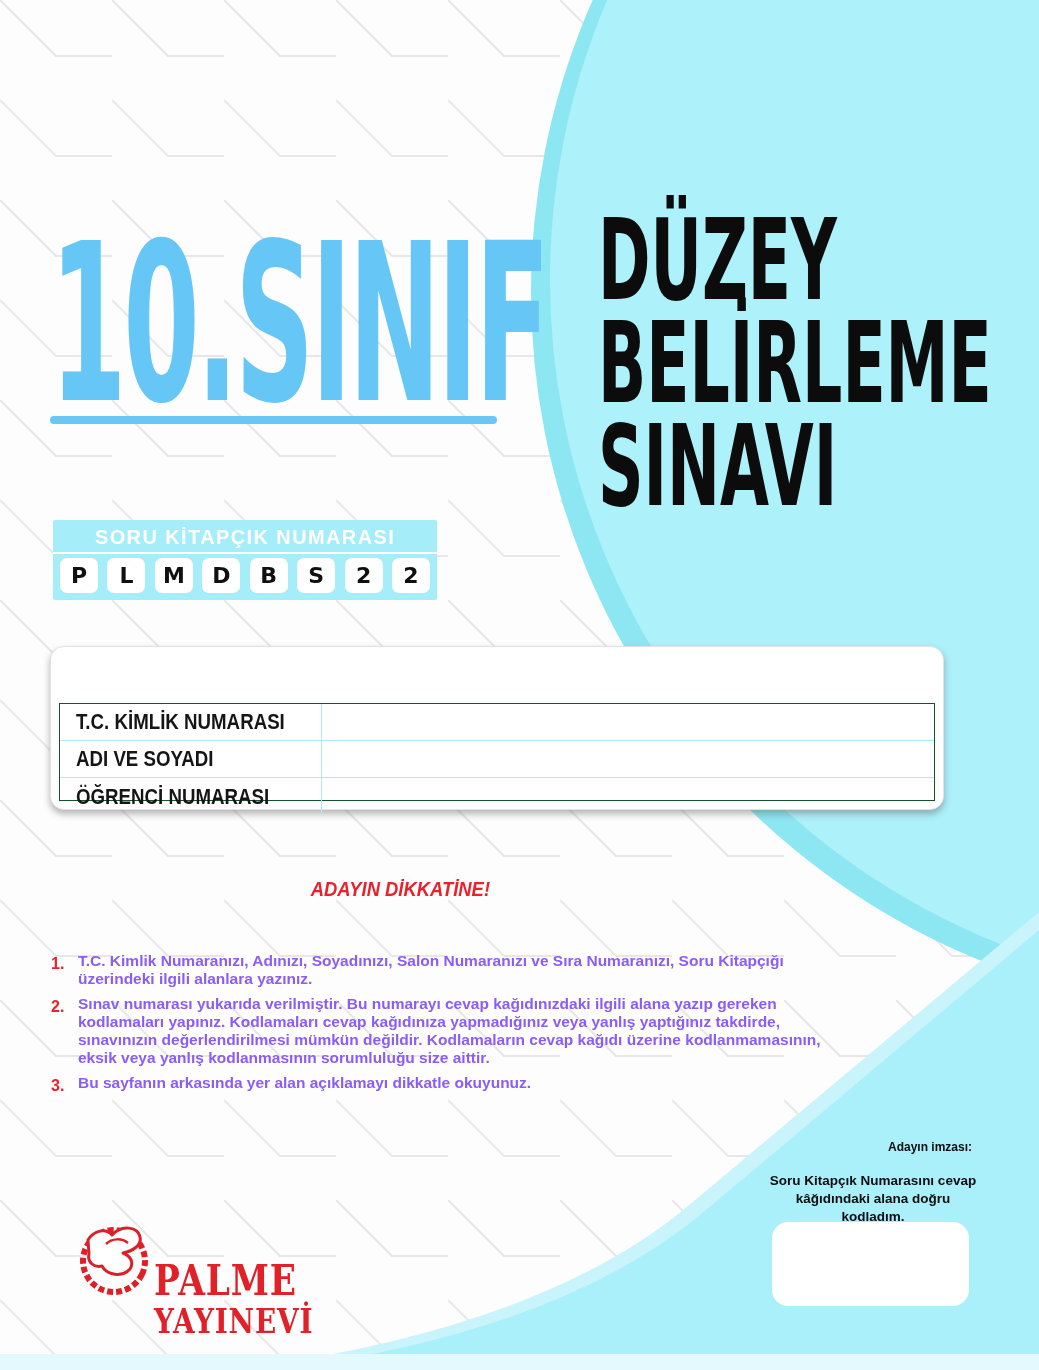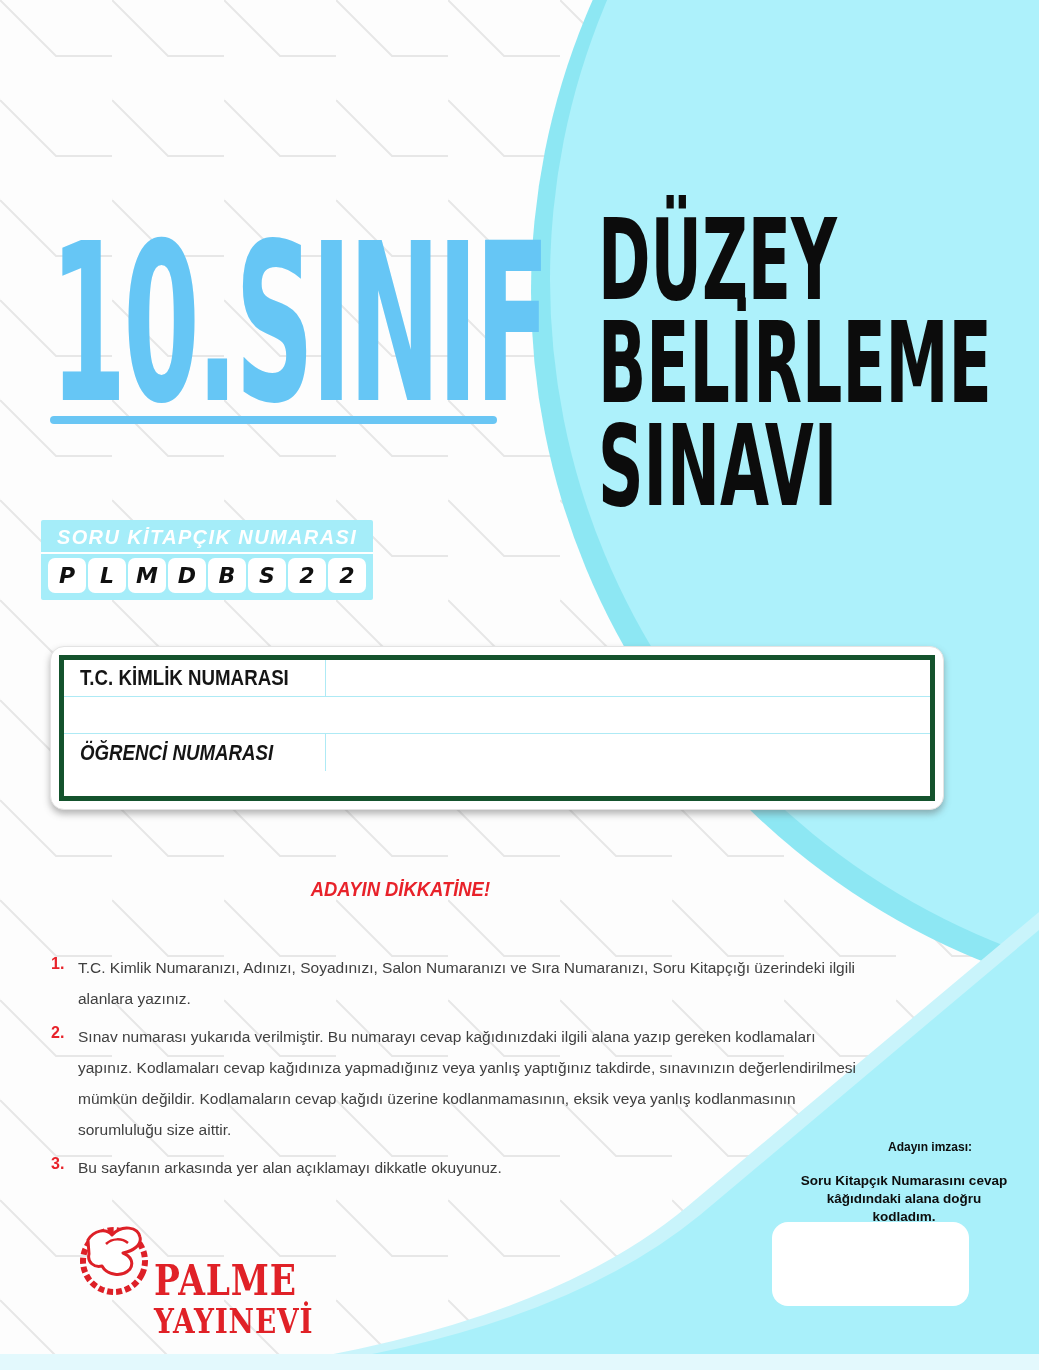--- a/index.html
+++ b/index.html
@@ -26,22 +26,22 @@
   .exam-title {
     position:absolute; left:598px; top:209px; z-index:2;
     font-family:"DejaVu Sans", sans-serif; font-weight:bold;
     font-size:112px; line-height:103px; color:#0c0c0c;
     white-space:nowrap;
     transform:scale(0.565,1); transform-origin:0 0;
   }
 
   
   .booklet {
-    position:absolute; left:41px; top:520px; width:332px; z-index:2;
-    background:#a5edf9; border-radius:2px;font-style:italic;
+    position:absolute; left:53px; top:520px; width:384px; z-index:2;
+    background:#a5edf9; border-radius:2px;
   }
   .booklet-header {
     height:34px; line-height:34px; text-align:center;
     border-bottom:2px solid #ffffff;
   }
   .booklet-header span {
     display:inline-block; color:#ffffff; font-weight:bold;
     font-size:21px; letter-spacing:1.5px;
     font-family:"Liberation Sans", sans-serif;
     transform:scaleX(0.95);
@@ -58,27 +58,27 @@
   }
 
   
   .form-card {
     position:absolute; left:50px; top:646px; width:894px; height:164px; z-index:2;
     background:#ffffff; border-radius:14px;
     border:1px solid #e3e3e3;
     box-shadow:0 4px 7px rgba(90,90,90,0.45);
   }
   .form-inner {
-    position:absolute; inset:8px; border:5px solid #14532d;
+    position:absolute; inset:8px; border:1px solid #14532d;margin-top:48px;
   }
   .form-row {
     position:relative; height:37px; border-bottom:1px solid #aeeaf5;
     display:flex;
   }
-  .form-row:last-child { border-bottom:none;font-style:italic; }
+  .form-row:last-child { border-bottom:none; }
   .form-label-cell {
     width:262px; border-right:1px solid #aeeaf5;
     display:flex; align-items:center; padding-left:16px;
   }
   .form-label-cell span {
     font-weight:bold; font-size:22px; color:#151515; white-space:nowrap;
     transform:scaleX(0.85); transform-origin:0 50%;
     font-family:"Liberation Sans", sans-serif;
   }
   .form-value-cell { flex:1; }
@@ -101,31 +101,32 @@
   
   .instructions {
     position:absolute; left:45px; top:952px; width:815px; z-index:2;
   }
   .instr-item { display:flex; margin-bottom:7px; }
   .instr-num {
     width:33px; flex:0 0 33px; color:#e8222a; font-weight:bold;
     font-size:16px; line-height:23px; padding-left:6px;
   }
   .instr-text {
-    flex:1; color:#404040; font-size:15.5px; line-height:31px;
+    flex:1; color:#8b5cf6; font-size:15.5px; line-height:18px;
     max-width:782px;
+    font-weight:bold;
   }
 
   
   .sig-label {
     position:absolute; left:770px; top:1140px; width:202px; z-index:2;
     text-align:right; font-weight:bold; font-size:12px; color:#0d0d0d;
   }
   .sig-note {
-    position:absolute; left:794px; top:1172px; width:220px; z-index:2;
+    position:absolute; left:763px; top:1172px; width:220px; z-index:2;
     text-align:center; font-weight:bold; font-size:13.5px;
     line-height:18px; color:#0d0d0d;
   }
   .sig-box {
     position:absolute; left:772px; top:1222px; width:197px; height:84px; z-index:2;
     background:#ffffff; border-radius:16px;
   }
 
   
   .logo-emblem { position:absolute; left:76px; top:1214px; z-index:2; }
@@ -192,20 +193,23 @@
 
   <div class="form-card">
     <div class="form-inner">
       <div class="form-row">
         <div class="form-label-cell">
           <span>T.C. KİMLİK NUMARASI</span>
         </div>
         <div class="form-value-cell"></div>
       </div>
       <div class="form-row">
+        <div class="form-label-cell">
+          <span>ADI VE SOYADI</span>
+        </div>
         <div class="form-value-cell"></div>
       </div>
       <div class="form-row">
         <div class="form-label-cell">
           <span>ÖĞRENCİ NUMARASI</span>
         </div>
         <div class="form-value-cell"></div>
       </div>
     </div>
   </div>

